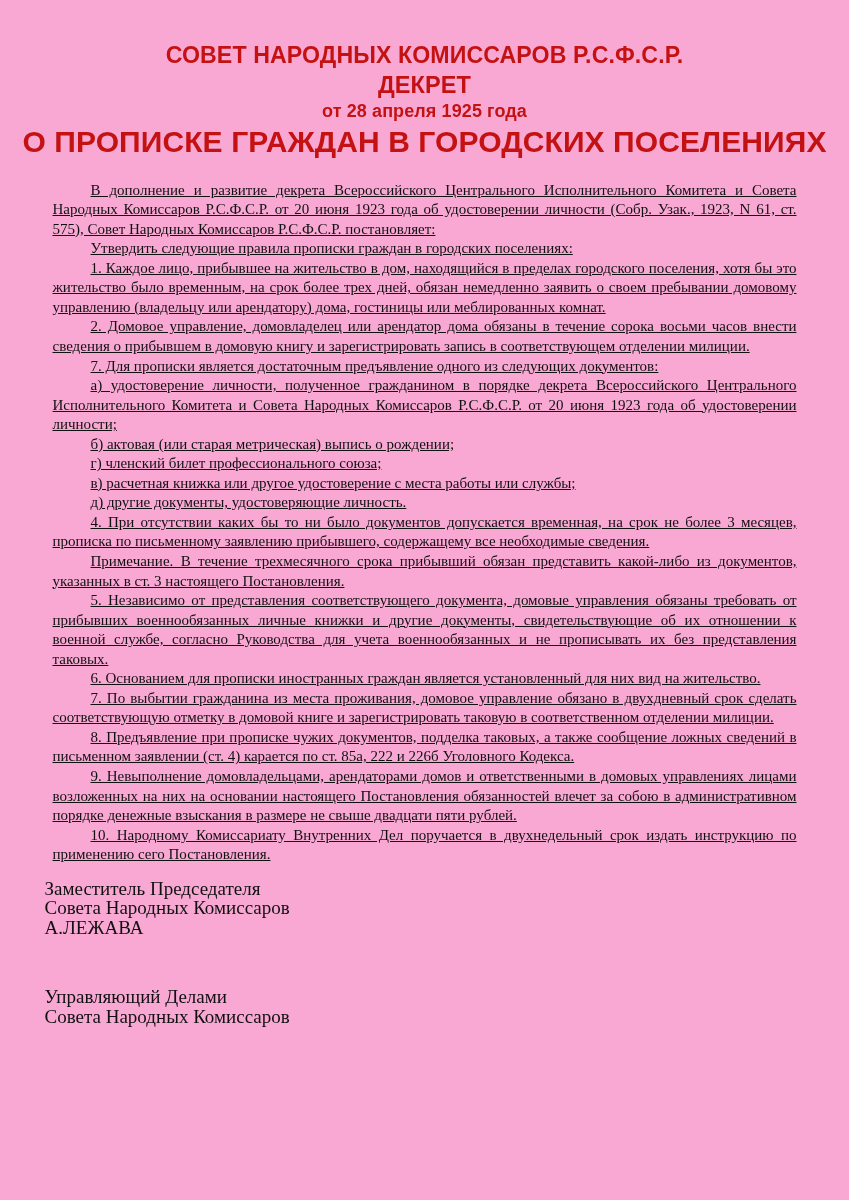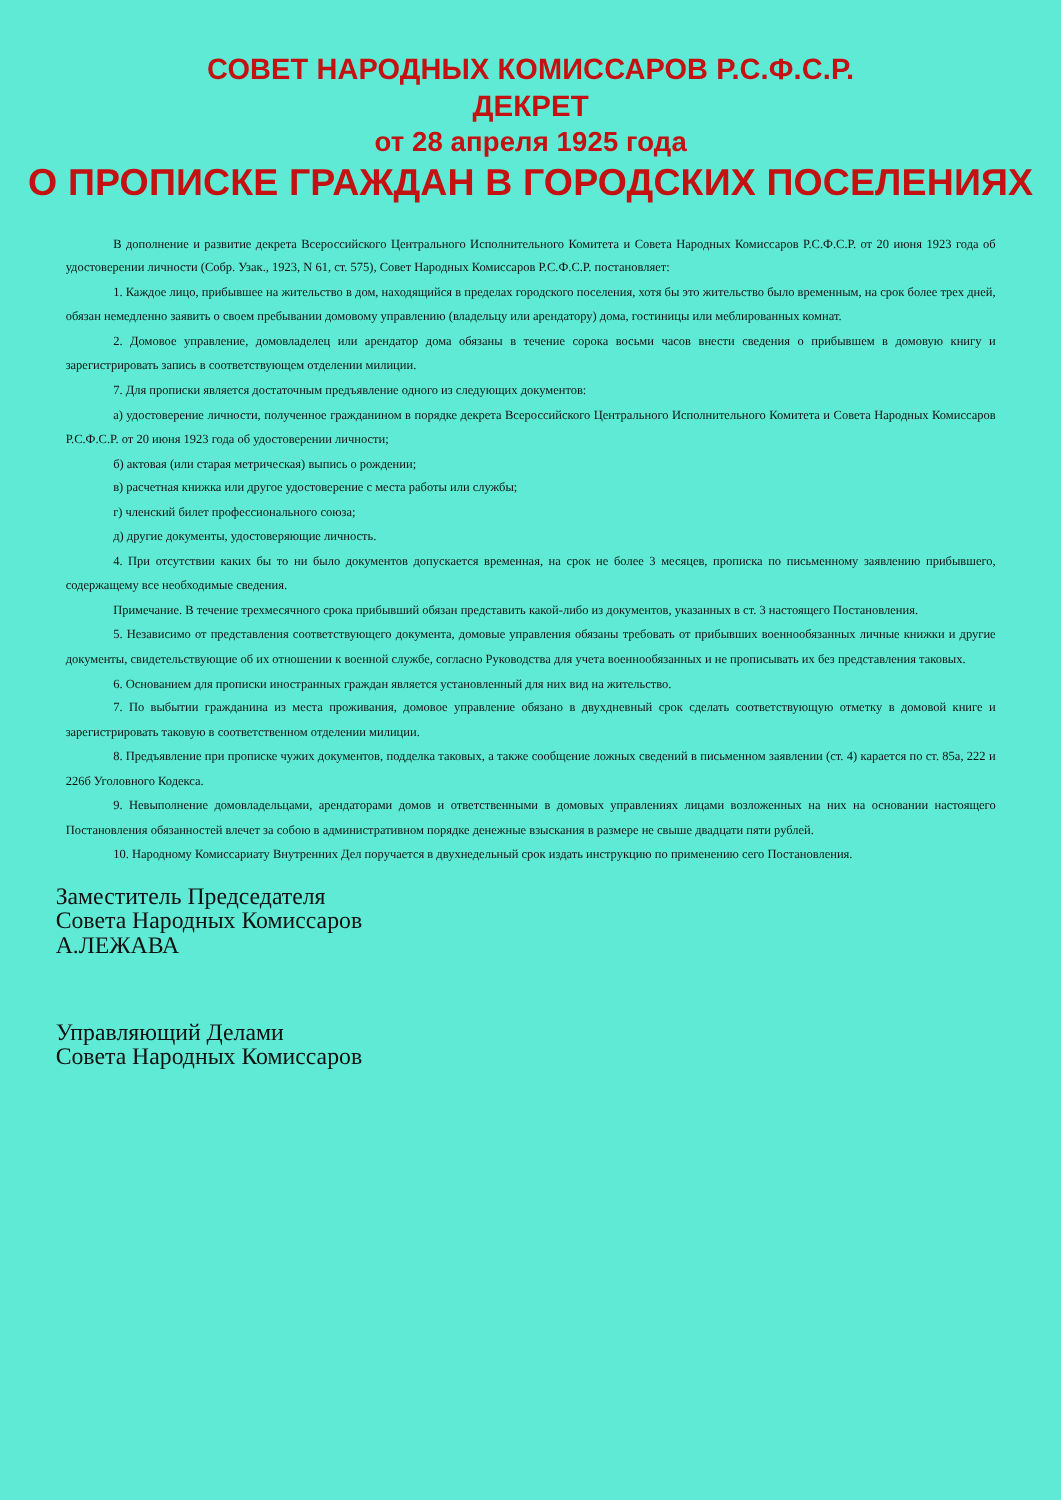--- a/index.html
+++ b/index.html
@@ -14,21 +14,21 @@
     overflow: hidden;
     font-family: "Liberation Serif", "DejaVu Serif", serif;
     color: #111111;
     -webkit-font-smoothing: antialiased;
   }
 
   .page {
     position: relative;
     width: 849px;
     height: 1200px;
-    background: #5eead4;
+    background: #f9a8d4;
     box-sizing: border-box;
     padding: 0;
   }
 
   
   .doc-header {
     padding-top: 40px;
     text-align: center;
     font-family: "Liberation Sans", "DejaVu Sans", sans-serif;
     font-weight: bold;
@@ -41,37 +41,38 @@
     white-space: nowrap;
   }
   .doc-header .hline-0 {
     font-size: 23.5px;
     transform: scaleX(0.985);
   }
   .doc-header .hline-1 {
     font-size: 23.5px;
   }
   .doc-header .hline-2 {
-    font-size: 22px;
+    font-size: 18px;
   }
   .doc-header .hline-3 {
     font-size: 30px;
     transform: scaleX(1.0);
   }
 
   
   .doc-body {
     margin: 0 auto;
     width: 744px;
     padding-top: 19px;
-    font-size: 10px;
+    font-size: 15px;
     line-height: 19.55px;
     text-align: justify;
     text-justify: inter-word;
     color: #111111;
+    text-decoration: underline;
   }
   .doc-body p {
     margin: 0;
     text-indent: 38px;
     text-align: justify;
   }
   .doc-body p.sub-item {
     text-indent: 38px;
   }
 
@@ -102,27 +103,28 @@
 
   <div class="doc-header" style="color: rgb(196, 18, 18);">
     <span class="hline hline-0">СОВЕТ НАРОДНЫХ КОМИССАРОВ Р.С.Ф.С.Р.</span>
     <span class="hline hline-1">ДЕКРЕТ</span>
     <span class="hline hline-2">от 28 апреля 1925 года</span>
     <span class="hline hline-3">О ПРОПИСКЕ ГРАЖДАН В ГОРОДСКИХ ПОСЕЛЕНИЯХ</span>
   </div>
 
   <div class="doc-body">
     <p>В дополнение и развитие декрета Всероссийского Центрального Исполнительного Комитета и Совета Народных Комиссаров Р.С.Ф.С.Р. от 20 июня 1923 года об удостоверении личности (Собр. Узак., 1923, N 61, ст. 575), Совет Народных Комиссаров Р.С.Ф.С.Р. постановляет:</p>
+    <p>Утвердить следующие правила прописки граждан в городских поселениях:</p>
     <p>1. Каждое лицо, прибывшее на жительство в дом, находящийся в пределах городского поселения, хотя бы это жительство было временным, на срок более трех дней, обязан немедленно заявить о своем пребывании домовому управлению (владельцу или арендатору) дома, гостиницы или меблированных комнат.</p>
     <p>2. Домовое управление, домовладелец или арендатор дома обязаны в течение сорока восьми часов внести сведения о прибывшем в домовую книгу и зарегистрировать запись в соответствующем отделении милиции.</p>
     <p>7. Для прописки является достаточным предъявление одного из следующих документов:</p>
     <p class="sub-item">а) удостоверение личности, полученное гражданином в порядке декрета Всероссийского Центрального Исполнительного Комитета и Совета Народных Комиссаров Р.С.Ф.С.Р. от 20 июня 1923 года об удостоверении личности;</p>
     <p class="sub-item">б) актовая (или старая метрическая) выпись о рождении;</p>
+    <p class="sub-item">г) членский билет профессионального союза;</p>
     <p class="sub-item">в) расчетная книжка или другое удостоверение с места работы или службы;</p>
-    <p class="sub-item">г) членский билет профессионального союза;</p>
     <p class="sub-item">д) другие документы, удостоверяющие личность.</p>
     <p>4. При отсутствии каких бы то ни было документов допускается временная, на срок не более 3 месяцев, прописка по письменному заявлению прибывшего, содержащему все необходимые сведения.</p>
     <p>Примечание. В течение трехмесячного срока прибывший обязан представить какой-либо из документов, указанных в ст. 3 настоящего Постановления.</p>
     <p>5. Независимо от представления соответствующего документа, домовые управления обязаны требовать от прибывших военнообязанных личные книжки и другие документы, свидетельствующие об их отношении к военной службе, согласно Руководства для учета военнообязанных и не прописывать их без представления таковых.</p>
     <p>6. Основанием для прописки иностранных граждан является установленный для них вид на жительство.</p>
     <p>7. По выбытии гражданина из места проживания, домовое управление обязано в двухдневный срок сделать соответствующую отметку в домовой книге и зарегистрировать таковую в соответственном отделении милиции.</p>
     <p>8. Предъявление при прописке чужих документов, подделка таковых, а также сообщение ложных сведений в письменном заявлении (ст. 4) карается по ст. 85а, 222 и 226б Уголовного Кодекса.</p>
     <p>9. Невыполнение домовладельцами, арендаторами домов и ответственными в домовых управлениях лицами возложенных на них на основании настоящего Постановления обязанностей влечет за собою в административном порядке денежные взыскания в размере не свыше двадцати пяти рублей.</p>
     <p>10. Народному Комиссариату Внутренних Дел поручается в двухнедельный срок издать инструкцию по применению сего Постановления.</p>
   </div>

